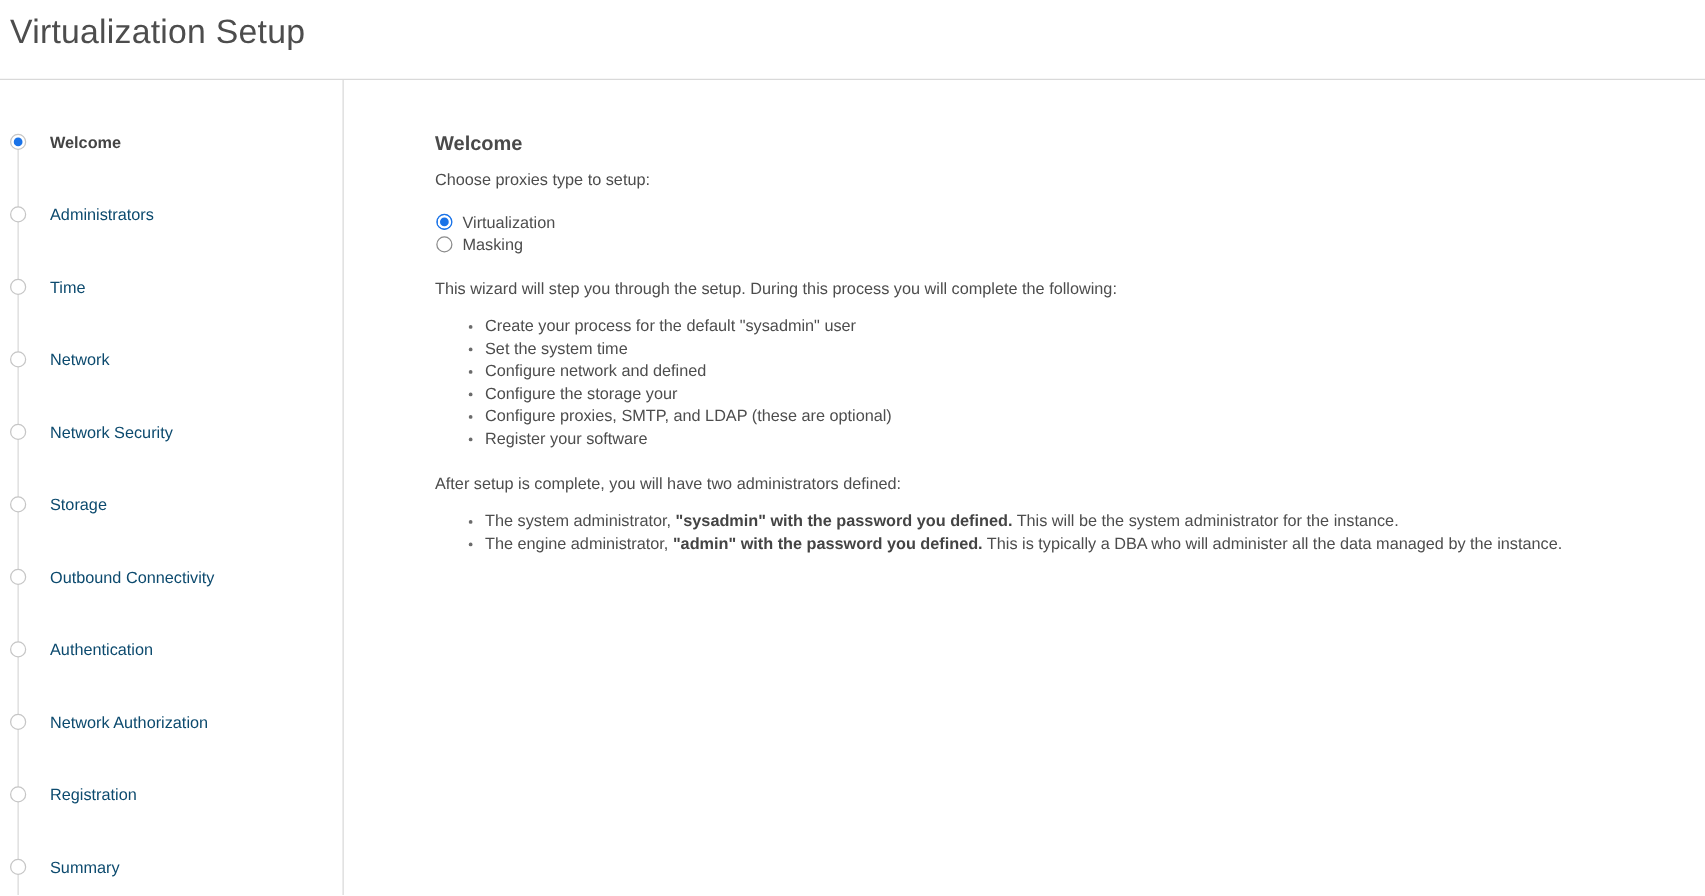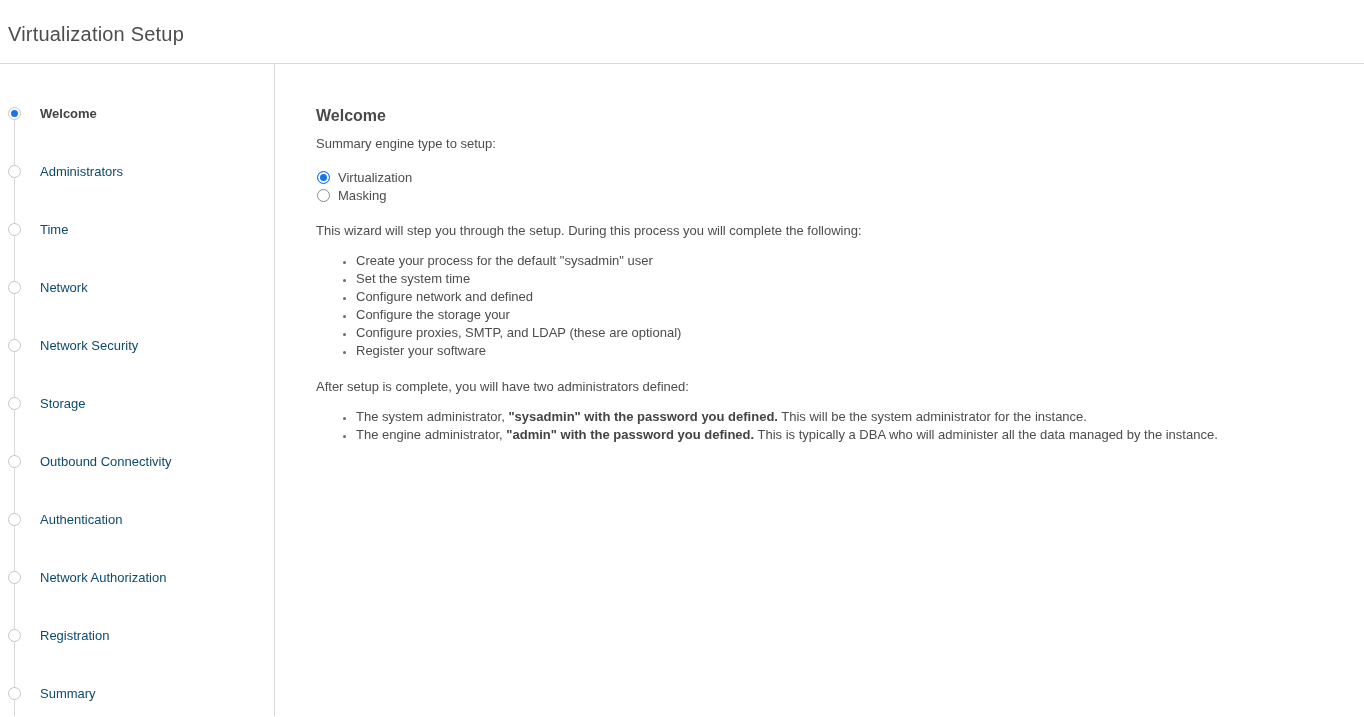--- a/index.html
+++ b/index.html
@@ -10,29 +10,29 @@
     font-family: "Liberation Sans", "DejaVu Sans", sans-serif;
     color: #4d4d4d;
     overflow: hidden;
   }
   .app-header {
     height: 64px;
     padding: 10px 8px 0 8px;
     border-bottom: 1px solid #d9d9d9;
   }
   .app-header h1 {
-    font-size: 20px;
+    font-size: 27px;
     font-weight: 400;
     color: #4d4d4d;
     letter-spacing: 0.2px;
-    margin-top: 13px;
   }
   .layout {
     display: flex;
     height: 652px;
+    gap: 32px;
   }
   
   .wizard-nav {
     width: 275px;
     flex: 0 0 275px;
     border-right: 1px solid #d9d9d9;
     position: relative;
     padding-top: 20px;
   }
   .connector-line {
@@ -184,21 +184,21 @@
         </div>
         <div class="wizard-step">
           <span class="step-radio"></span>
           <span class="step-label">Summary</span>
         </div>
       </div>
   </nav>
 
   <main class="content">
     <h2>Welcome</h2>
-    <p class="prompt">Summary engine type to setup:</p>
+    <p class="prompt">Choose proxies type to setup:</p>
 
     <div class="radio-group" id="engine-options">
         <div class="radio-option selected">
           <span class="radio-icon"></span>
           <span class="radio-label">Virtualization</span>
         </div>
         <div class="radio-option">
           <span class="radio-icon"></span>
           <span class="radio-label">Masking</span>
         </div>

